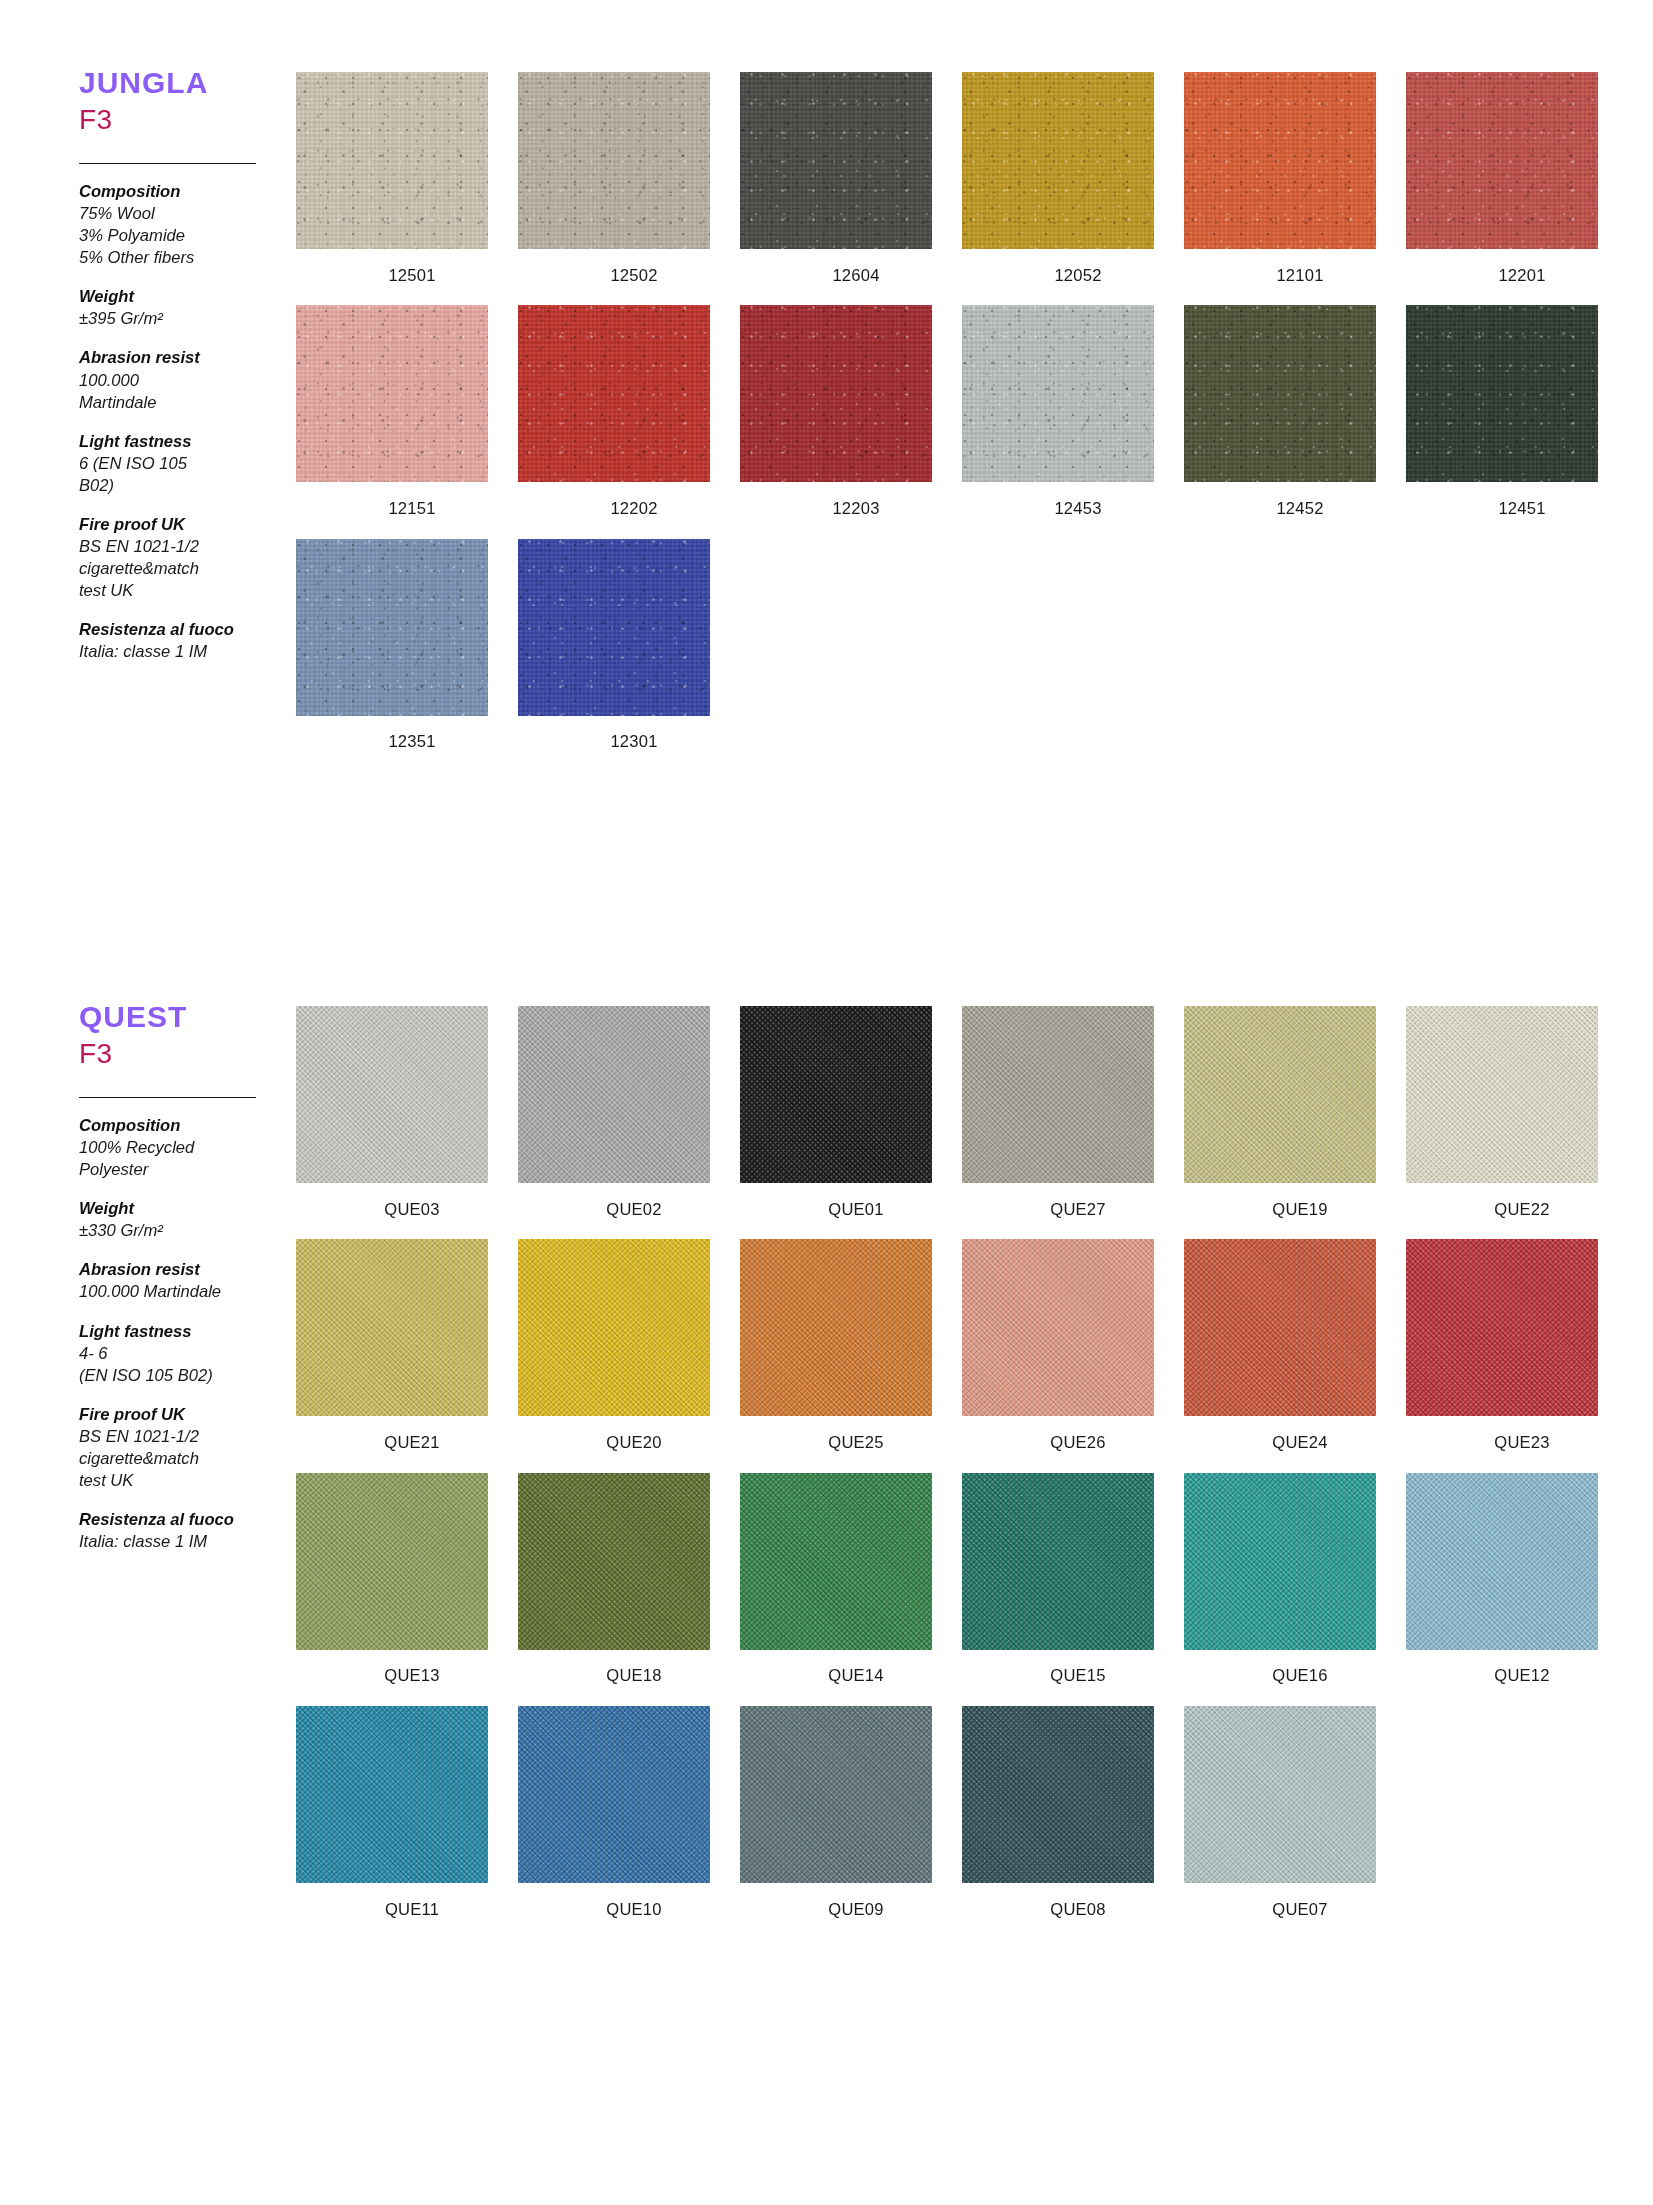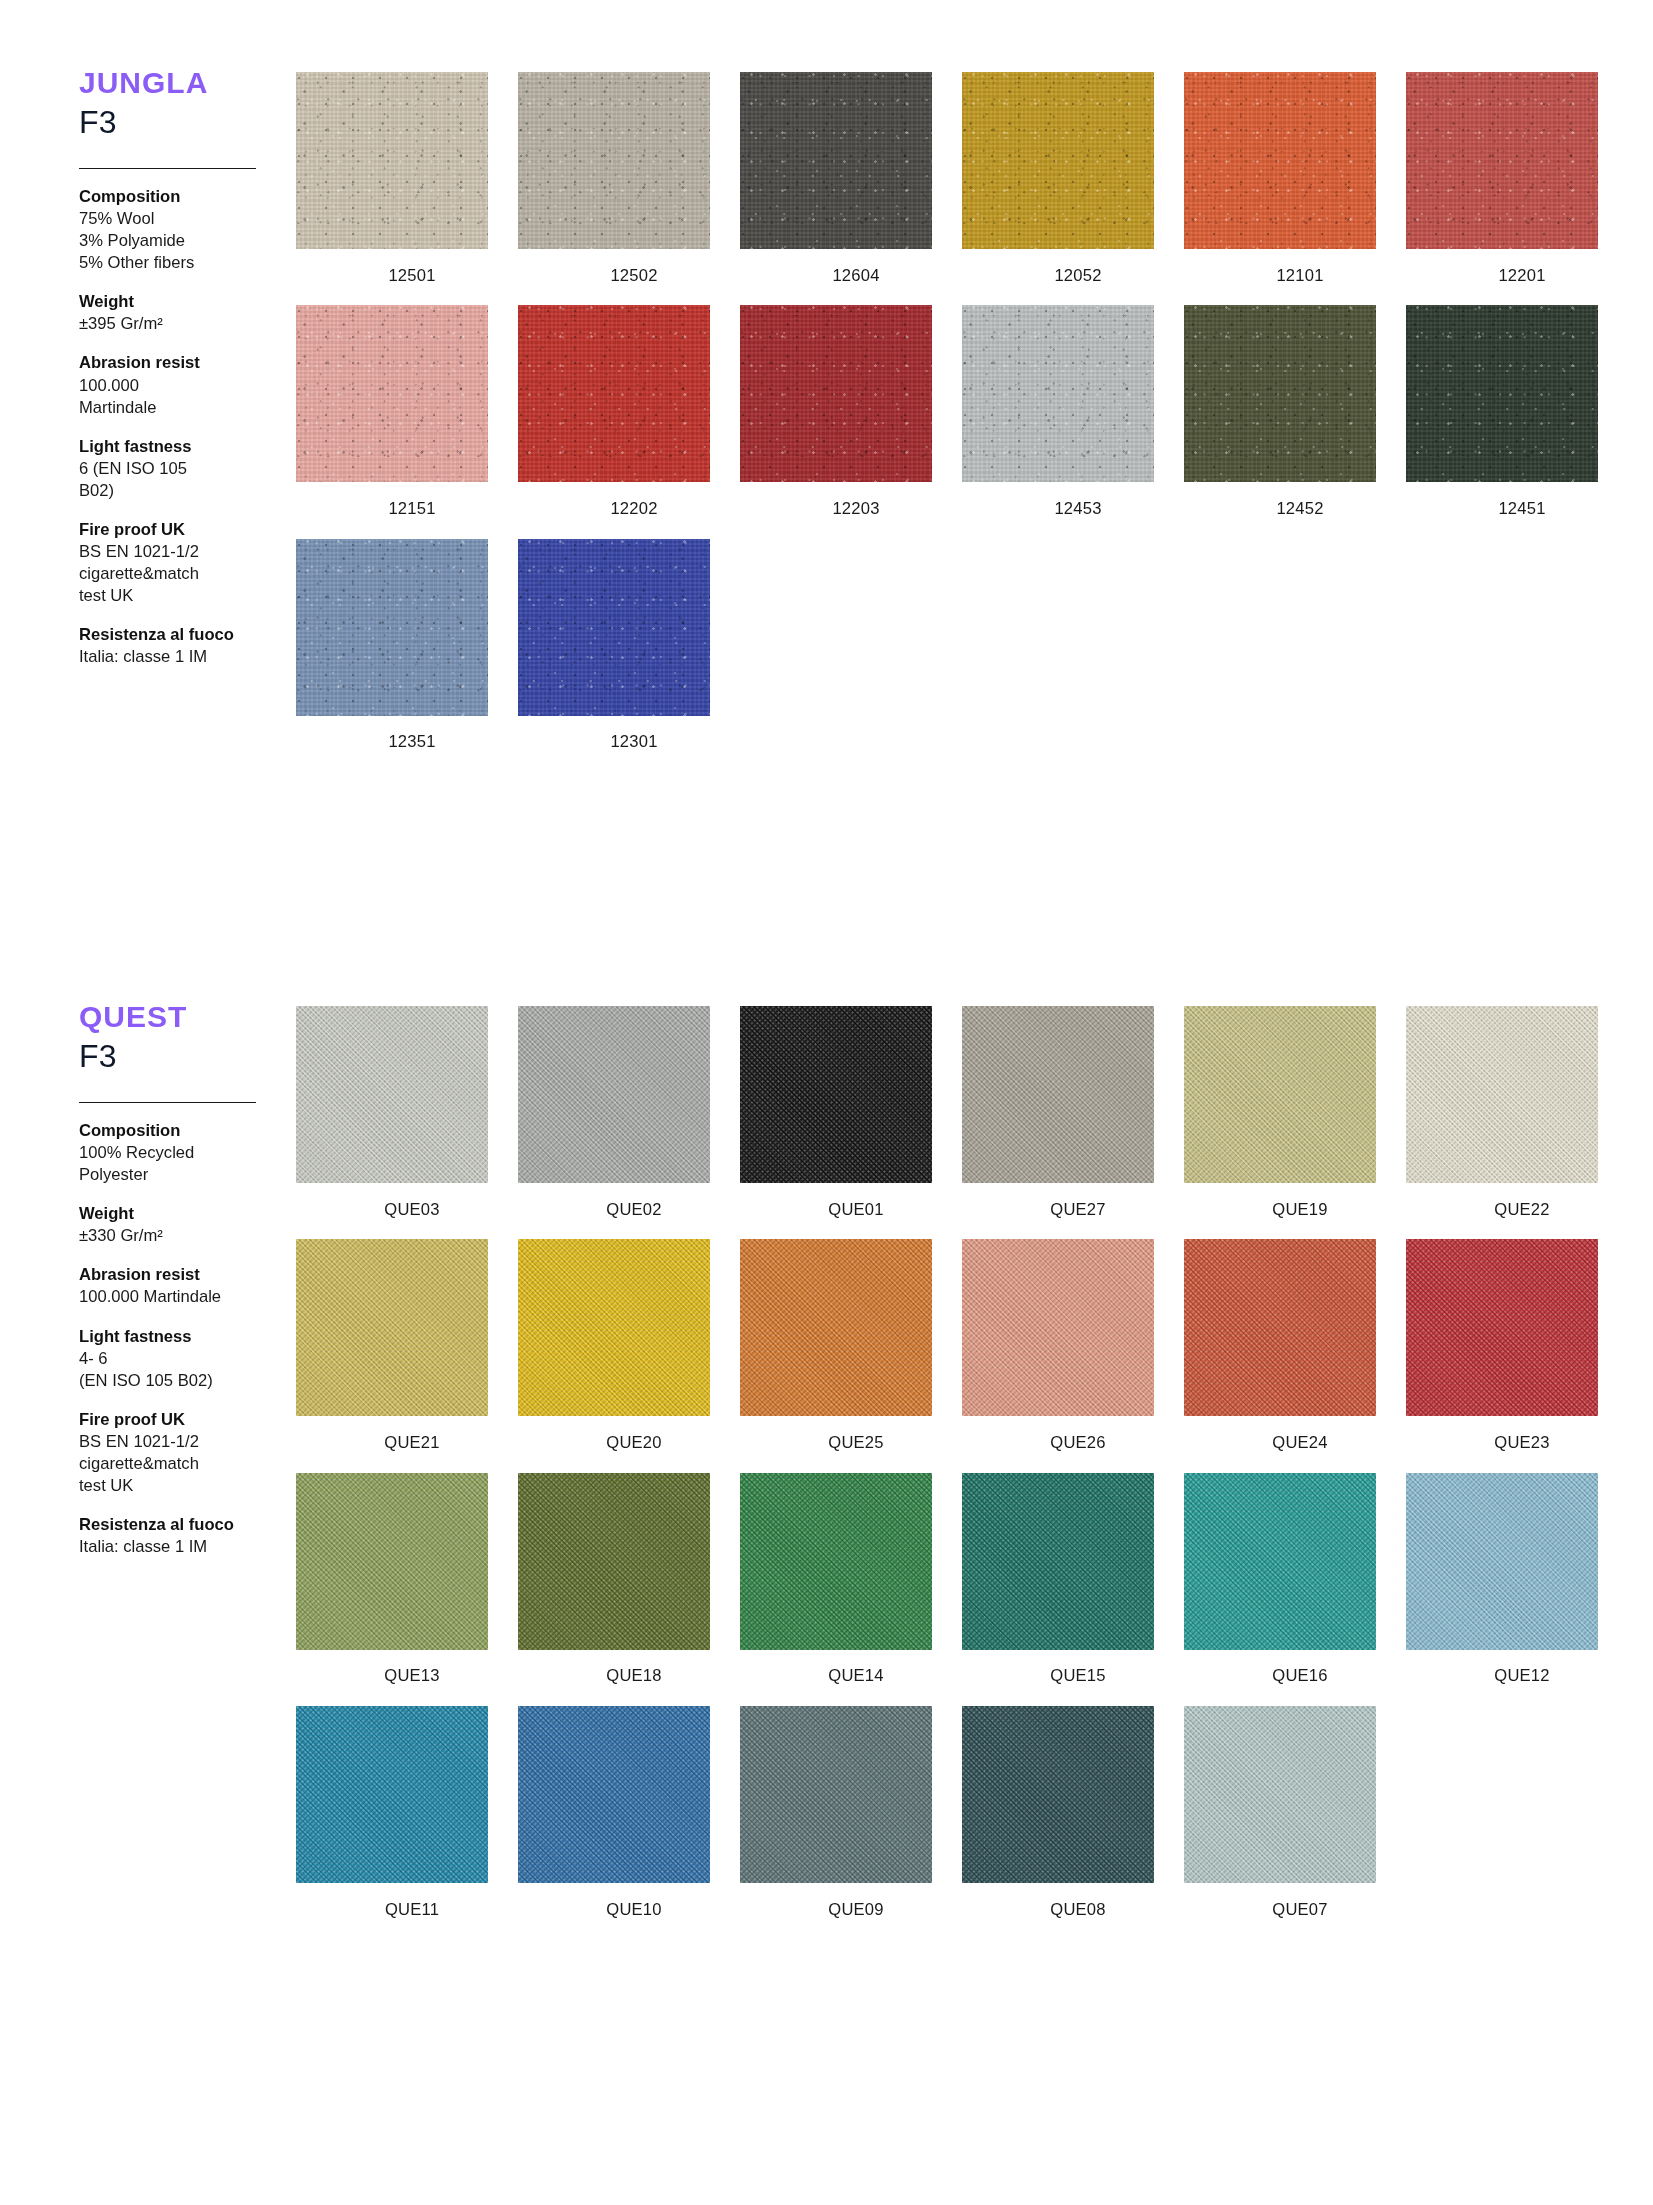--- a/index.html
+++ b/index.html
@@ -31,33 +31,33 @@
   }
   .fam-title {
     font-size: 30px;
     font-weight: bold;
     letter-spacing: 1px;
     line-height: 1.1;
     margin: 0 0 5.3px 0;
     color: #8b5cf6;
   }
   .fam-sub {
-    font-size: 32px;
+    font-size: 28px;
     font-weight: 400;
     letter-spacing: 0.3px;
     margin: 0 0 26.5px 0;
-    color: #0f172a;
+    color: #be185d;
   }
   .rule {
     width: 177px;
     height: 1.3px;
     background: #1a1a1a;
     margin: 0 0 17px 0;
   }
-  .spec { margin-bottom: 17px; }
+  .spec { margin-bottom: 17px; font-style: italic; }
   .spec-label {
     font-size: 16.6px;
     font-weight: bold;
     line-height: 1.33;
     color: #111;
   }
   .spec-value {
     font-size: 16.6px;
     font-weight: 400;
     line-height: 1.33;

